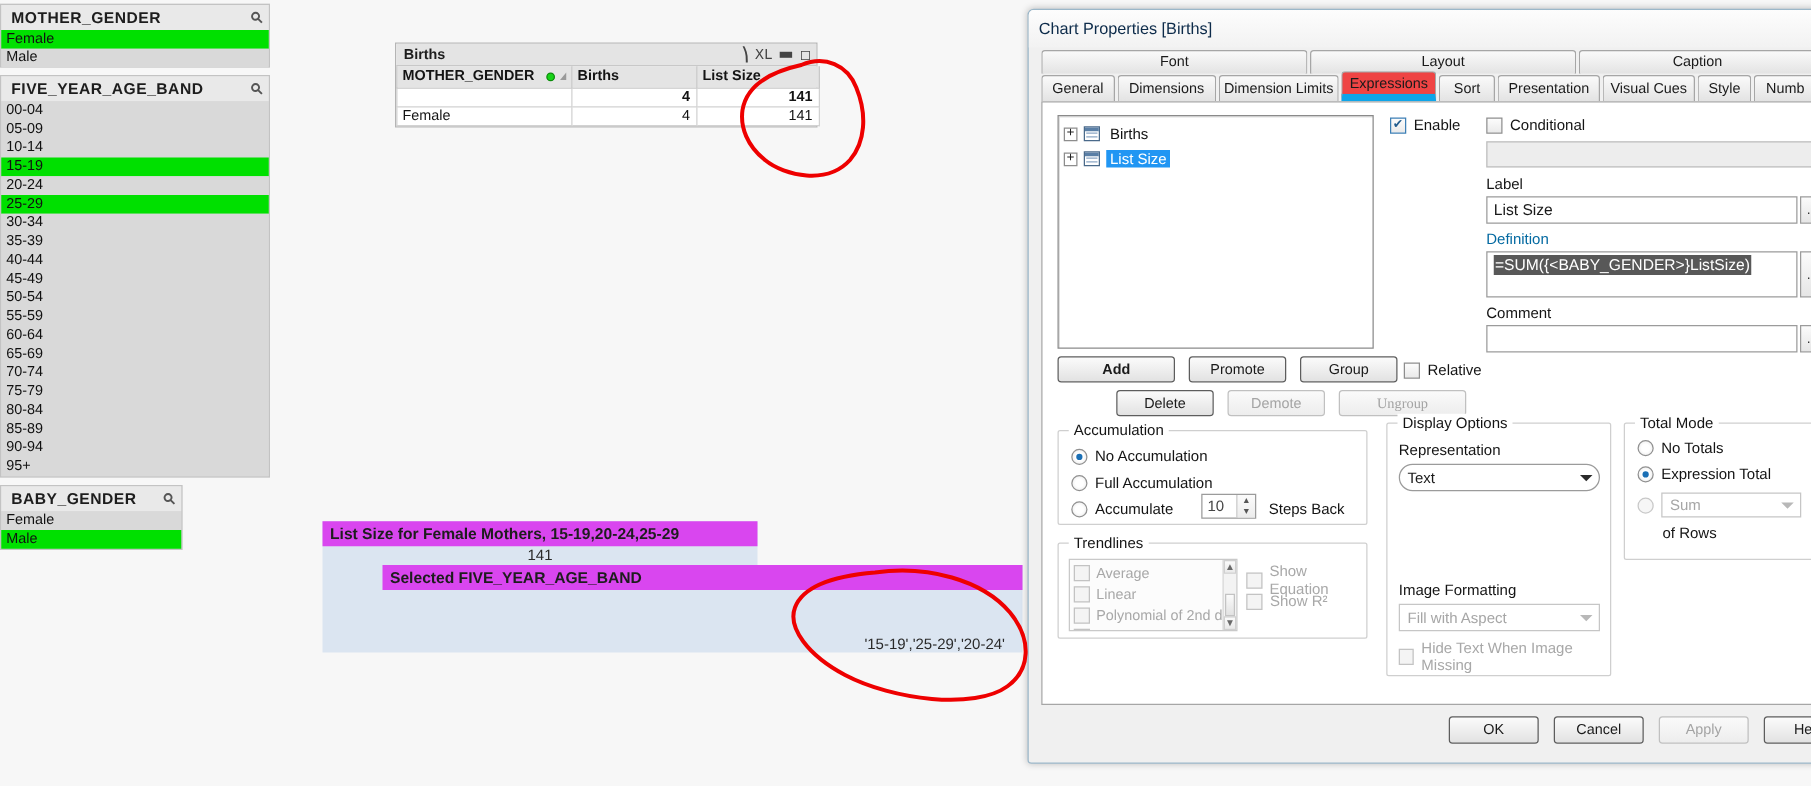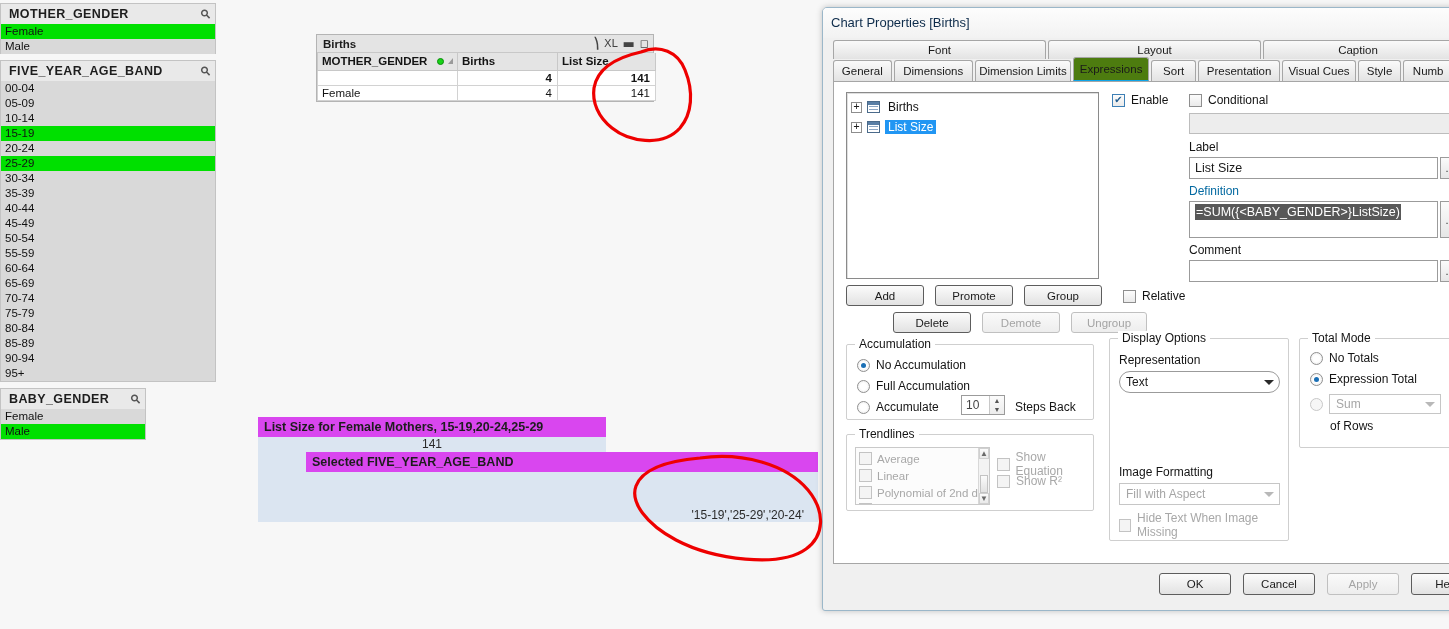--- a/index.html
+++ b/index.html
@@ -109,22 +109,22 @@
     font-size: 11.5px; color: #1a1a1a;
     display: flex; align-items: center; justify-content: center;
     margin-right: 2px;
     padding: 0 4px;
     white-space: nowrap;
   }
   .tabrow1 .tab { height: 19px; }
   .tabrow2 { margin-top: 1px; }
   .tabrow2 .tab { height: 21px; }
   .tabrow2 .tab.active {
-    background: #4d7c0f;
-    border-bottom: 1px solid #0ea5e9;
+    background: #ef4444;
+    border-bottom: 6px solid #0ea5e9;
     font-weight: normal;
     position: relative; z-index: 3;
     margin-top: -3px; height: 24px;
   }
   .tabpanel {
     position: absolute; left: 0; top: 41px; right: 0; bottom: 0;
     background: #ffffff;
     border: 1px solid #a6a6a6;
   }
 
@@ -377,28 +377,28 @@
             <span class="tlabel">Births</span>
           </div>
           <div class="tnode selected">
             <span class="tplus">+</span>
             <span class="ticon"></span>
             <span class="tlabel">List Size</span>
           </div>
         </div>
 
         <div class="btnrow" style="left:12px;top:203px;">
-          <div class="btn strong" style="width:78px;">Add</div>
+          <div class="btn strong" style="width:94px;font-weight:bold;">Add</div>
           <div class="btn strong" style="width:78px;">Promote</div>
           <div class="btn strong" style="width:78px;">Group</div>
         </div>
         <div class="btnrow" style="left:12px;top:230px;padding-left:47px;">
           <div class="btn strong" style="width:78px;">Delete</div>
           <div class="btn disabled" style="width:78px;">Demote</div>
-          <div class="btn disabled" style="width:76px;">Ungroup</div>
+          <div class="btn disabled" style="width:102px;font-family:Liberation Serif, serif;">Ungroup</div>
         </div>
 
         <div class="lblrow" style="position:absolute;left:278px;top:11px;">
           <span class="cb checked"></span>
           <span>Enable</span>
         </div>
 
         <div class="lblrow" style="position:absolute;left:355px;top:11px;">
           <span class="cb"></span>
           <span>Conditional</span>

